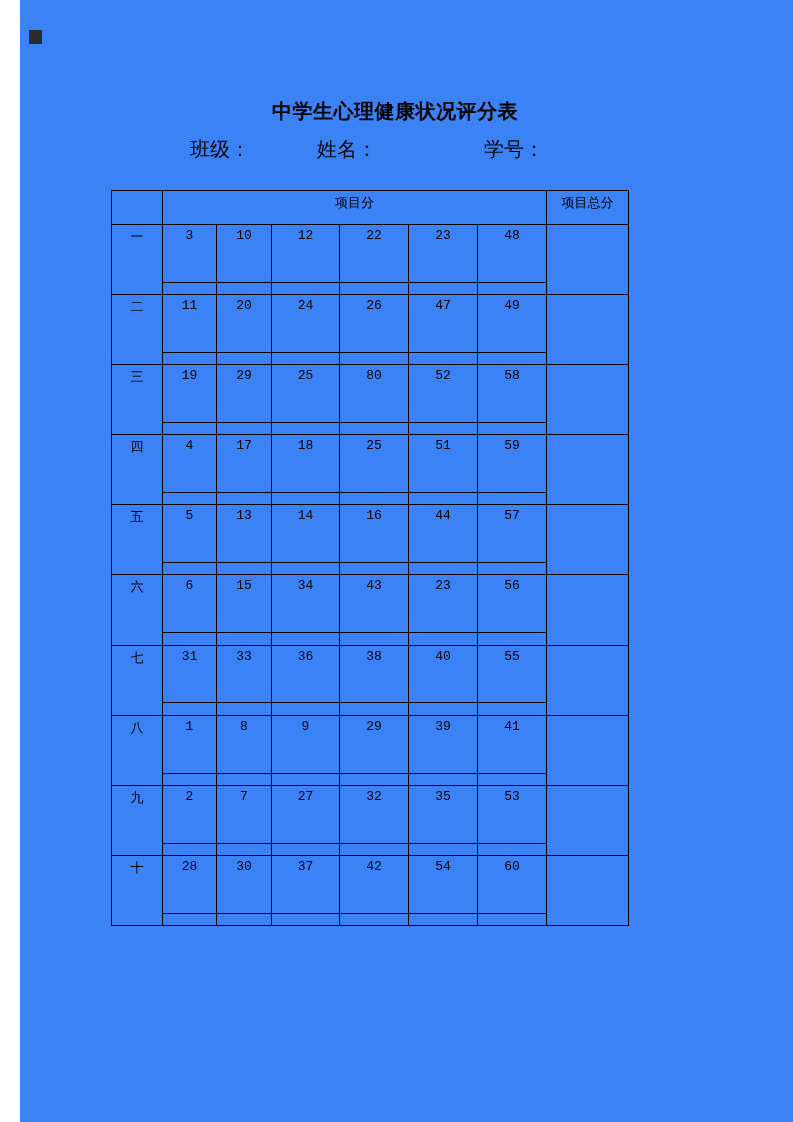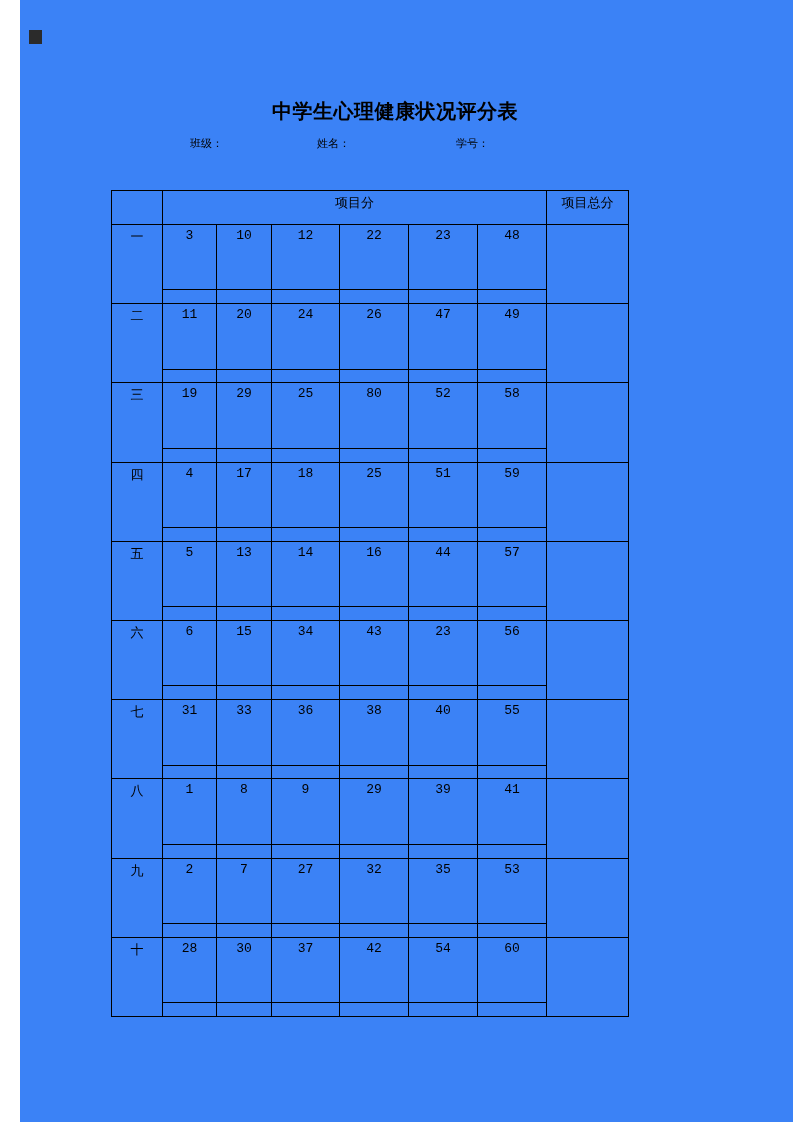--- a/index.html
+++ b/index.html
@@ -28,39 +28,39 @@
     width: 750px;
     text-align: center;
     font-size: 20px;
     font-weight: bold;
     letter-spacing: 0.5px;
     white-space: nowrap;
   }
   .field-label {
     position: absolute;
     top: 136px;
-    font-size: 11px;
+    font-size: 20px;
     white-space: nowrap;
   }
   .field-class { left: 170px; }
   .field-name  { left: 297px; }
-  .field-id    { left: 436px; }
+  .field-id    { left: 464px; }
   .instruction {
     position: absolute;
     left: 86px;
     top: 157px;
     font-size: 13.5px;
     white-space: nowrap;
   }
   table.score-table {
     position: absolute;
     left: 91px;
     top: 190px;
     width: 518px;
-    height: 827px;
+    height: 736px;
     border-collapse: collapse;
     table-layout: fixed;
   }
   .score-table td {
     border: 1px solid #000000;
     vertical-align: top;
     text-align: center;
     font-size: 13px;
     padding: 3px 0 0 0;
     overflow: hidden;

